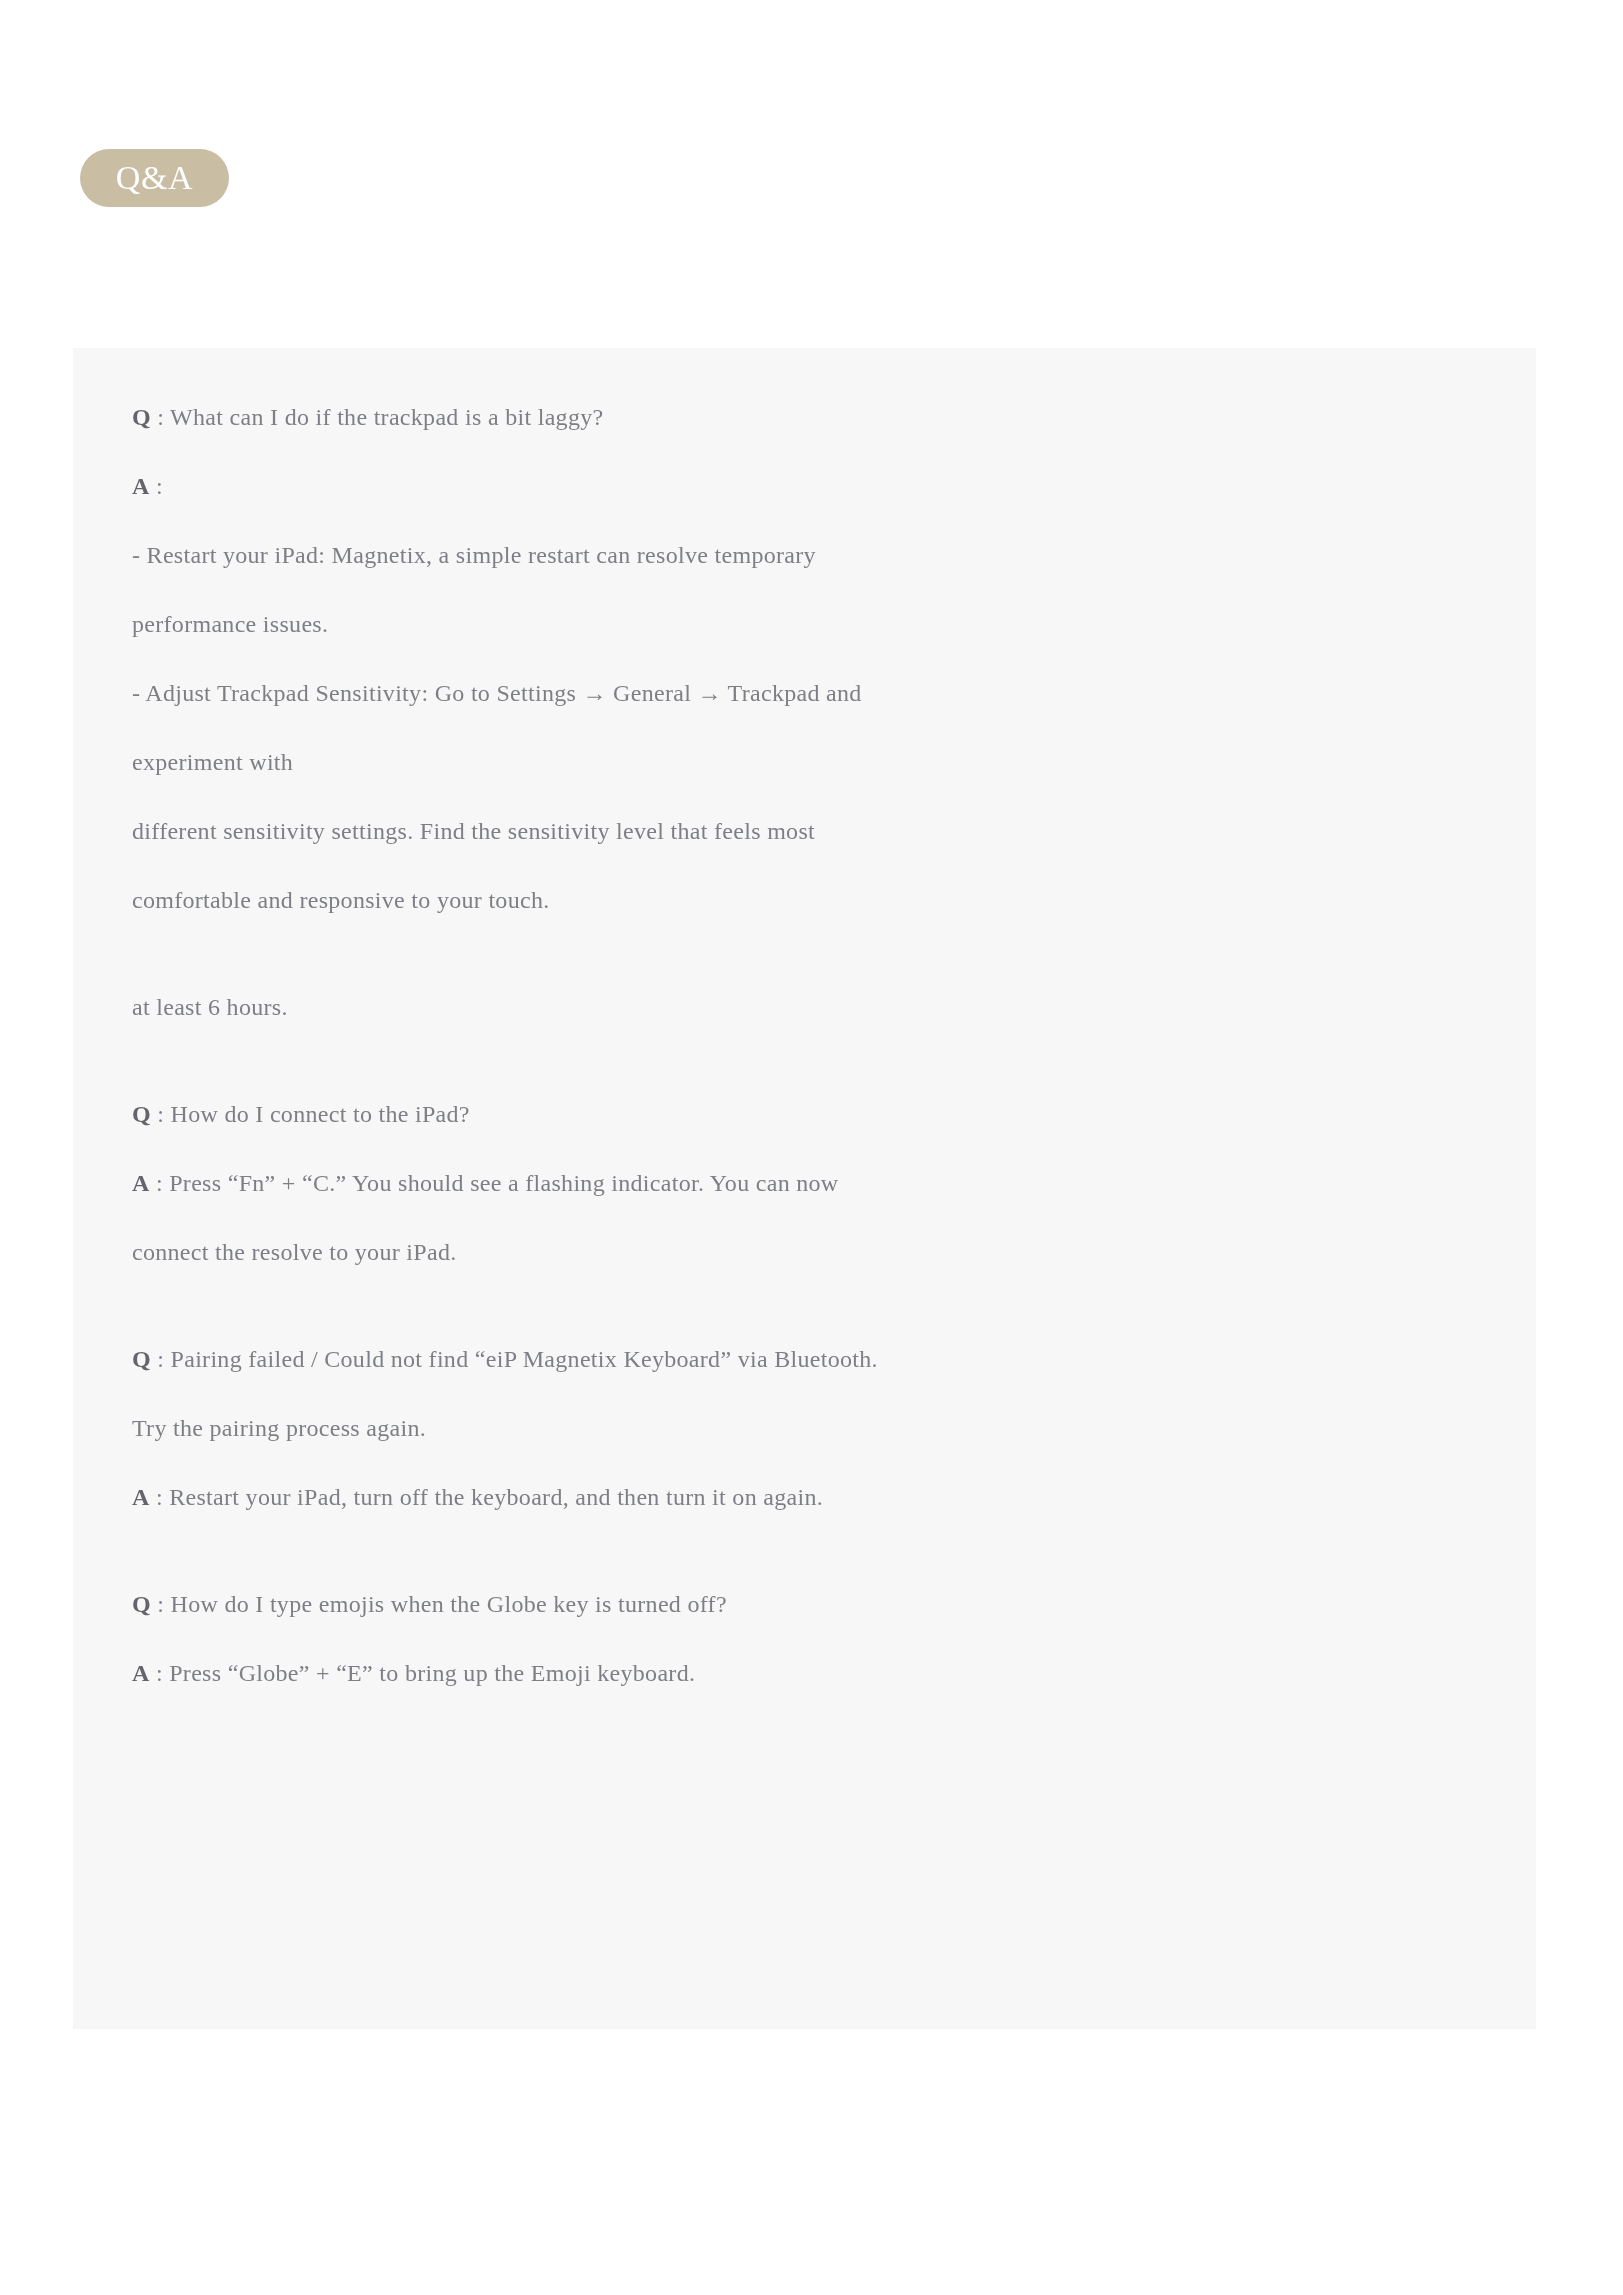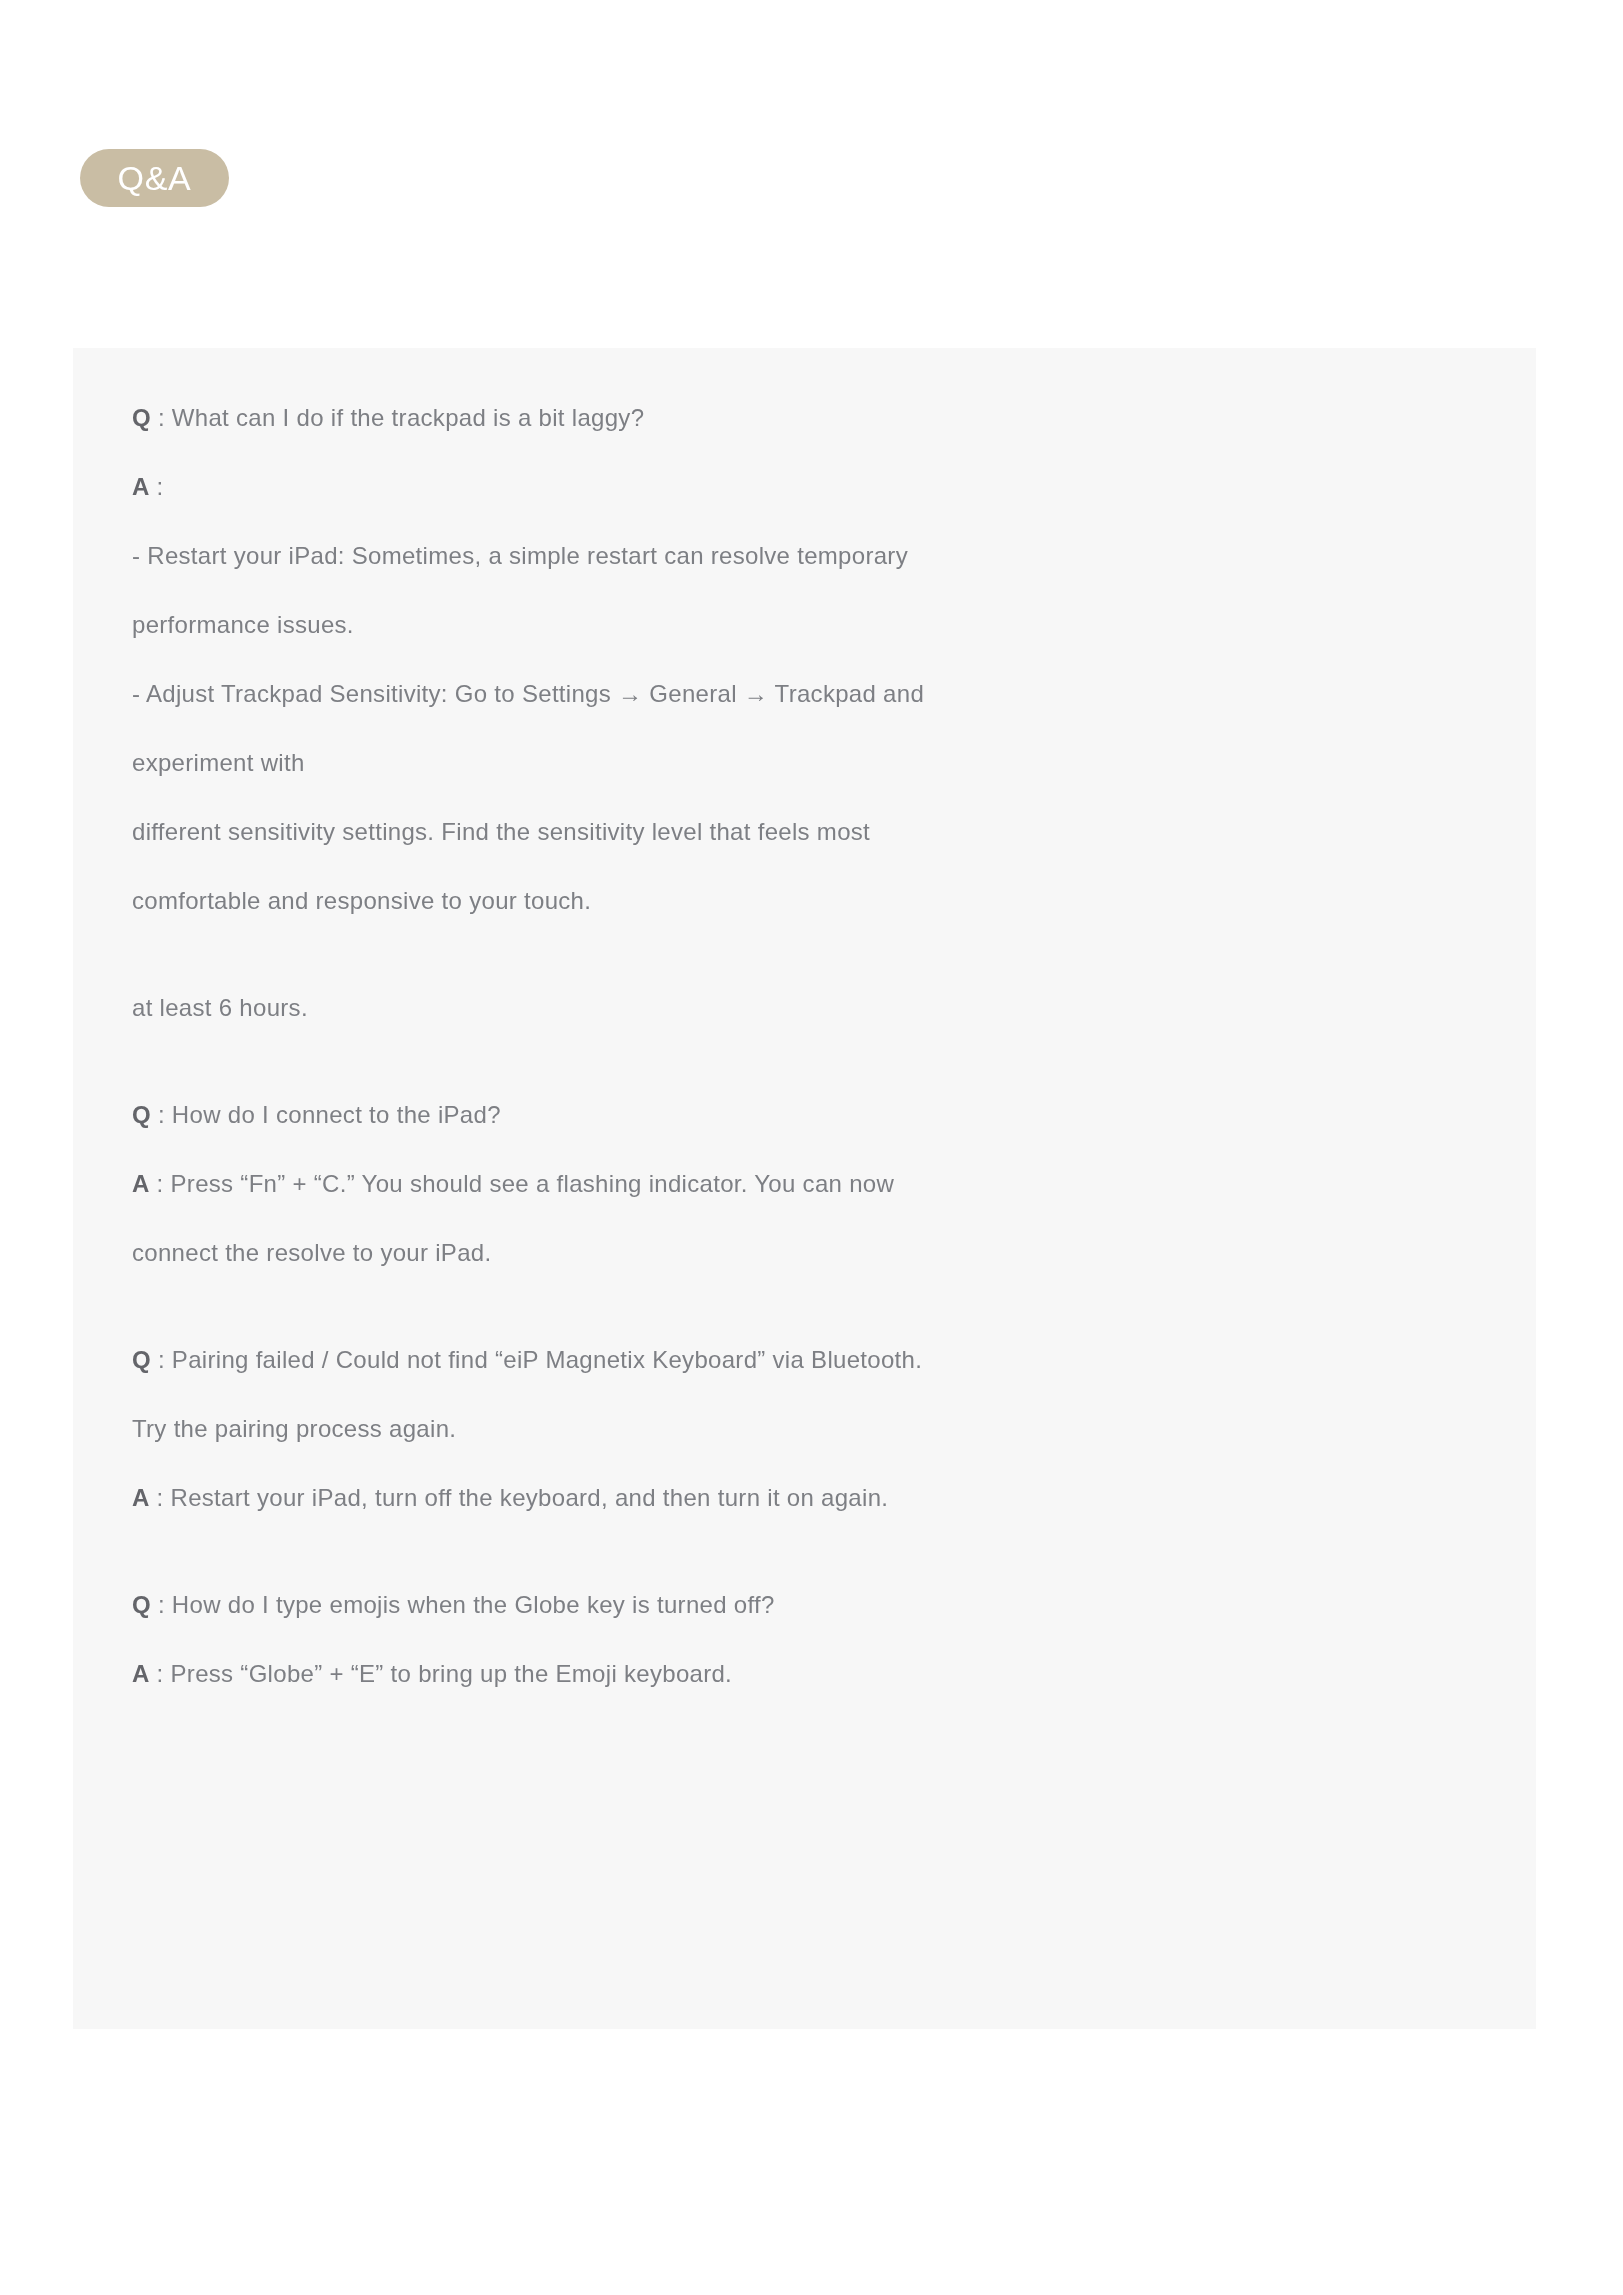--- a/index.html
+++ b/index.html
@@ -1,15 +1,15 @@
 <!DOCTYPE html>
 <html style="--badge-bg: #c9bda4; --badge-fg: #ffffff; --panel-bg: #f7f7f7; --text-fg: #7d7f84; --bold-fg: #64656a;font-size:10.5px"><head>
 <meta charset="utf-8">
 <style>
-  * { margin: 0; padding: 0; box-sizing: border-box; }
+  * { margin: 0; padding: 0; box-sizing: border-box; font-family: Liberation Serif, serif; }
   html, body {
     width: 1623px;
     height: 2295px;
     background: #ffffff;
     font-family: "Liberation Sans", sans-serif;
     position: relative;
     overflow: hidden;
   }
   .badge {
     position: absolute;
@@ -55,21 +55,21 @@
 <body>
 
 <div class="badge">
   <span>Q&amp;A</span>
 </div>
 
 <div class="panel">
     <div class="qa-block">
       <div class="qa-line"><strong class="qa-prefix">Q</strong> : What can I do if the trackpad is a bit laggy?</div>
       <div class="qa-line"><strong class="qa-prefix">A</strong> :</div>
-      <div class="qa-line">- Restart your iPad: Sometimes, a simple restart can resolve temporary</div>
+      <div class="qa-line">- Restart your iPad: Magnetix, a simple restart can resolve temporary</div>
       <div class="qa-line">performance issues.</div>
       <div class="qa-line">- Adjust Trackpad Sensitivity: Go to Settings → General → Trackpad and</div>
       <div class="qa-line">experiment with</div>
       <div class="qa-line">different sensitivity settings. Find the sensitivity level that feels most</div>
       <div class="qa-line">comfortable and responsive to your touch.</div>
     </div>
     <div class="qa-block">
       <div class="qa-line">at least 6 hours.</div>
     </div>
     <div class="qa-block">

